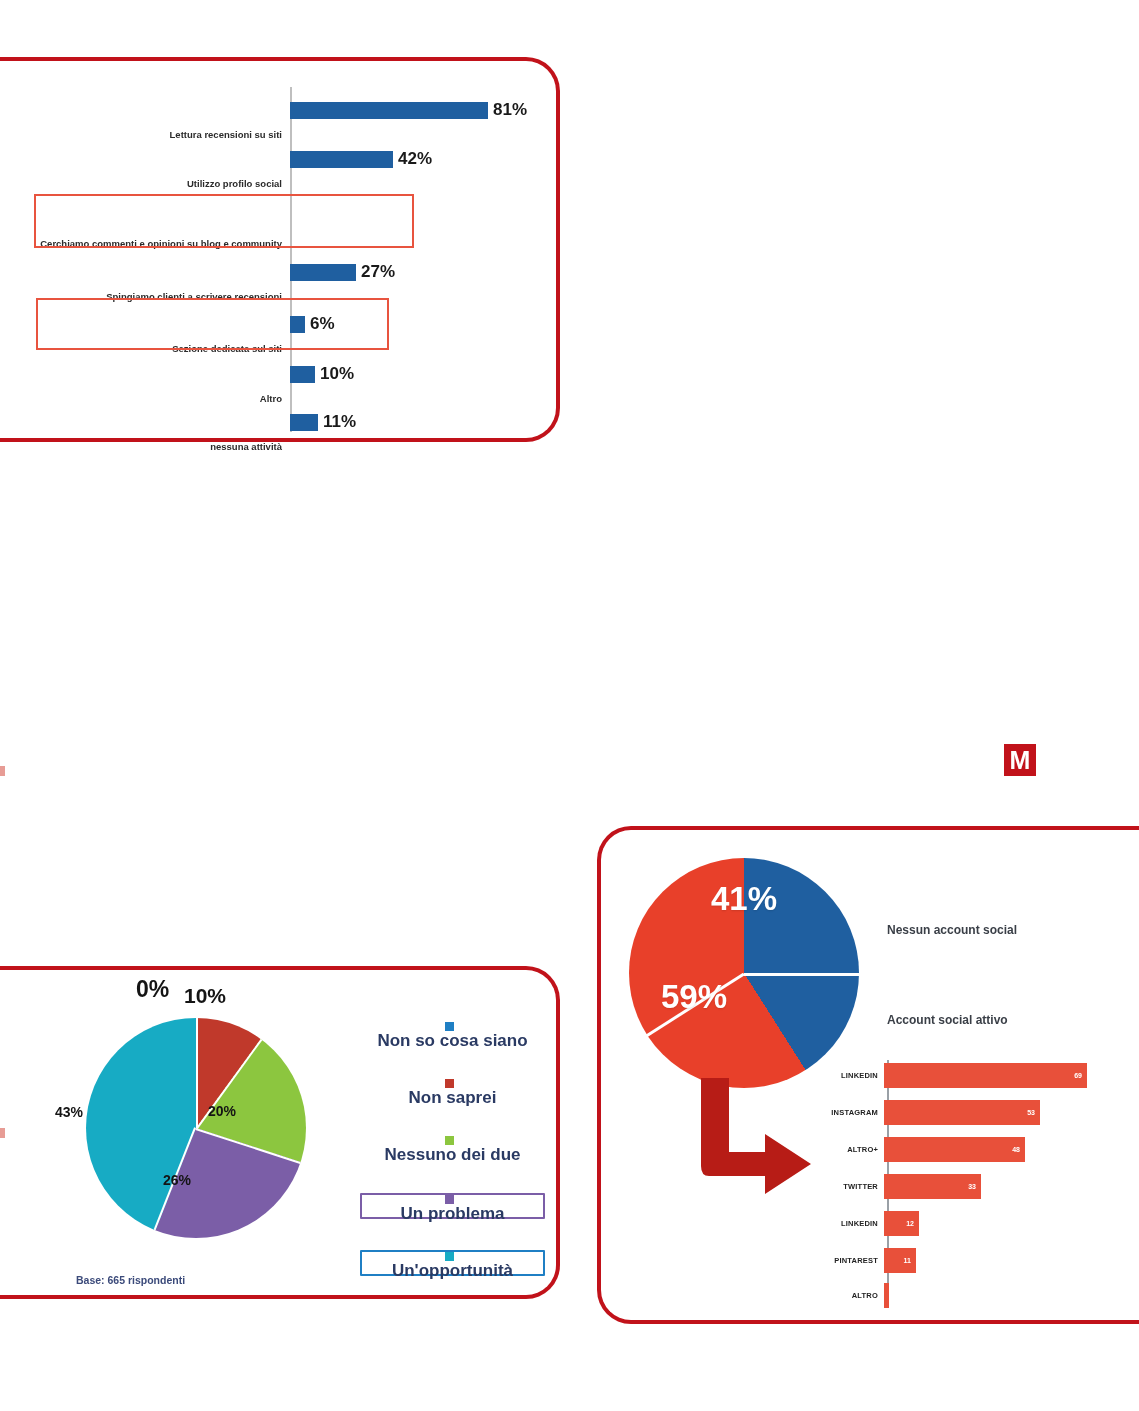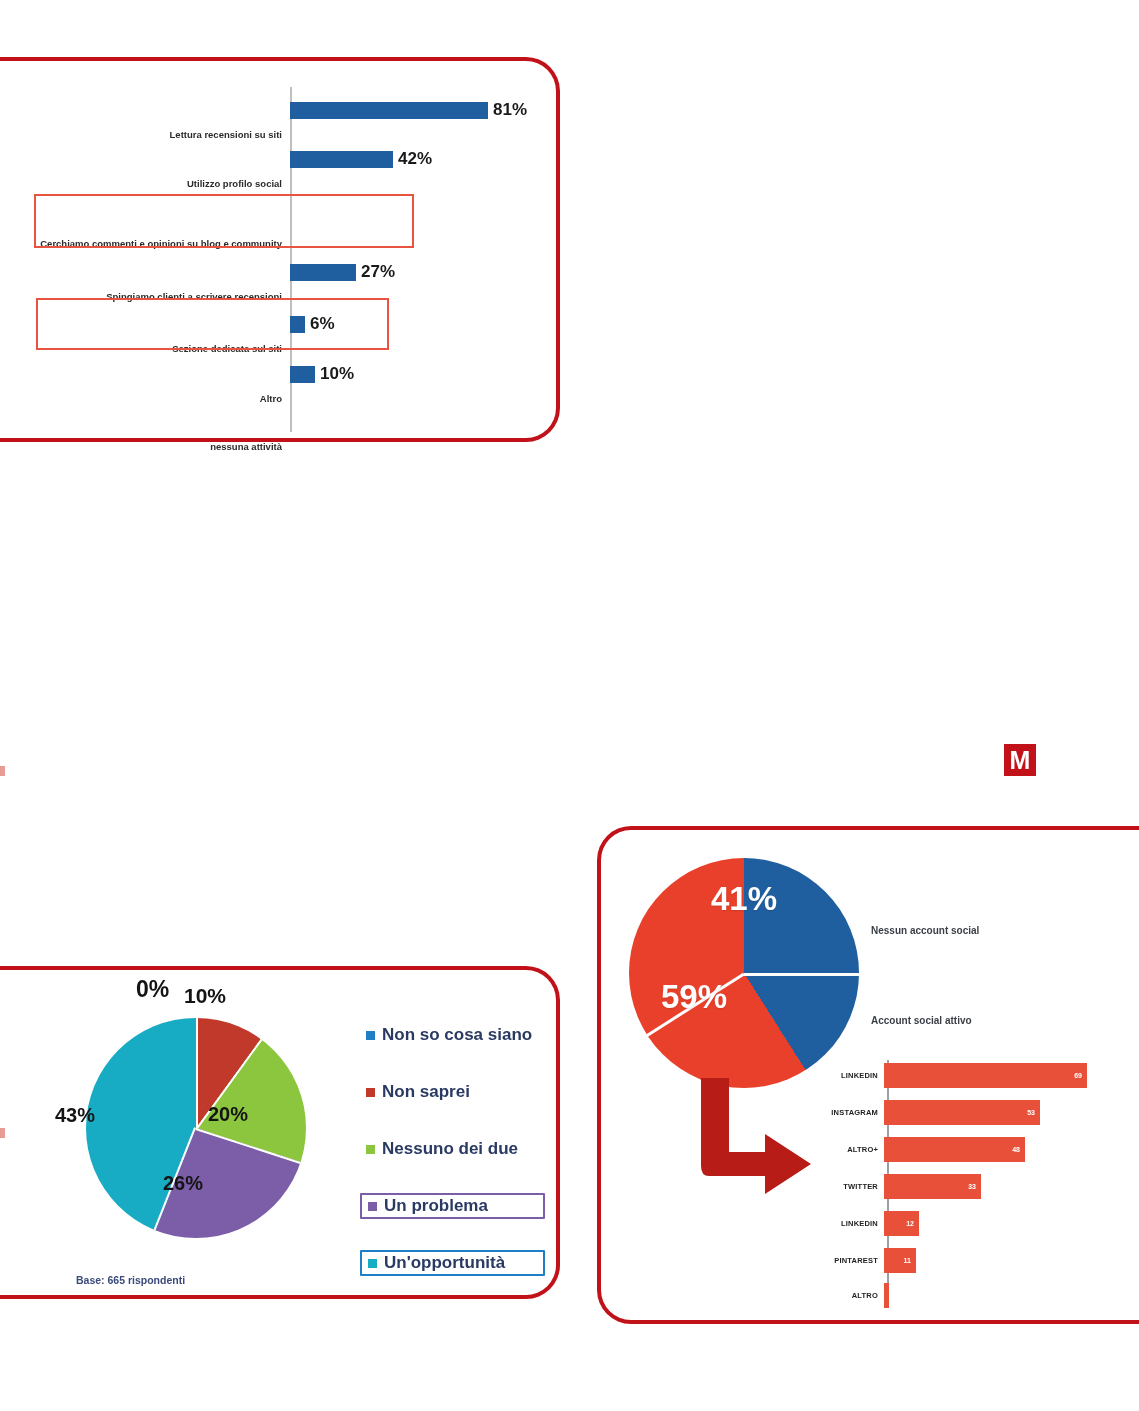--- a/index.html
+++ b/index.html
@@ -66,36 +66,36 @@
     background:
       conic-gradient(
         #c0392b 0deg 36deg,
         #8cc63f 36deg 108deg,
         #7b5ea7 108deg 201.6deg,
         #17abc4 201.6deg 360deg
       );
   }
   .slice-sep{position:absolute;background:#ffffff;transform-origin:0 0;}
   .pie-label{
-    position:absolute; font-size:20px; font-weight:bold; color:#141414;
+    position:absolute; font-size:14px; font-weight:bold; color:#141414;
     white-space:nowrap;
   }
   #lbl-0  { left:180px; top:6px;  font-size:23px; }
   #lbl-10 { left:228px; top:14px; font-size:21px; }
   #lbl-20 { left:252px; top:133px;}
   #lbl-26 { left:207px; top:202px;}
   #lbl-43 { left:99px;  top:134px;}
   #base-note{
     position:absolute; left:120px; top:304px;
     font-size:10.5px; font-weight:bold; color:#3b4a7a; white-space:nowrap;
   }
   .legend-opp{position:absolute; left:404px; top:52px; width:185px;}
   .legend-opp .li{
     display:flex; align-items:center; height:26px; margin-bottom:31px;
-    box-sizing:border-box; padding:0 6px;
+    box-sizing:border-box; padding:0 6px;flex-direction:column;
   }
   .legend-opp .li.boxed{border:2.5px solid #7b5ea7;border-radius:1px;}
   .legend-opp .li.boxed.blue{border-color:#1f7fc4;text-align:center;}
   .sw{width:9px;height:9px;display:inline-block;margin-right:7px;flex:none;}
   .legend-opp .txt{
     font-size:17px; font-weight:bold; color:#2a3a63; white-space:nowrap;
   }
 
   
   #panel-social{
@@ -119,21 +119,21 @@
   }
   .pie-social-lbl{
     position:absolute; color:#ffffff; font-weight:bold; font-size:33px;
     text-shadow:0 1px 2px rgba(0,0,0,.12); white-space:nowrap;
   }
   #ps-41{left:110px;top:50px;}
   #ps-59{left:60px;top:148px;}
   .legend-social{position:absolute;left:262px;}
   .legend-social .sw2{width:13px;height:13px;margin-right:8px;flex:none;}
   .legend-social .txt2{
-    font-size:10px;font-weight:bold;color:#3a3f47;white-space:nowrap;
+    font-size:12px;font-weight:bold;color:#3a3f47;white-space:nowrap;margin-left:16px;
   }
   #ls-1{top:90px;}
   #ls-2{top:180px;}
 
   
   #mini-chart{position:absolute;left:207px;top:228px;width:350px;height:244px;}
   #mini-axis{position:absolute;left:79px;top:2px;width:2px;height:242px;background:#9aa0a6;}
   .mini-row{position:absolute;left:0;width:350px;height:34px;display:flex;align-items:center;}
   .mini-label{
     width:76px;text-align:right;padding-right:6px;box-sizing:border-box;
@@ -207,20 +207,24 @@
     <div class="bar-row" style="top:290px">
       <div class="bar-label">Altro</div>
       <div class="bar-wrap">
         <span class="bar" style="width:25px"></span>
         <span class="bar-val">10%</span>
       </div>
     </div>
 
     <div class="bar-row" style="top:338px">
       <div class="bar-label">nessuna attività</div>
+      <div class="bar-wrap">
+        <span class="bar" style="width:28px"></span>
+        <span class="bar-val">11%</span>
+      </div>
     </div>
 
   </div>
 
   <div class="hl-box" id="hl-utilizzo"></div>
   <div class="hl-box" id="hl-spingiamo"></div>
 </section>
 
 <section class="panel" id="panel-opportunita">
 

